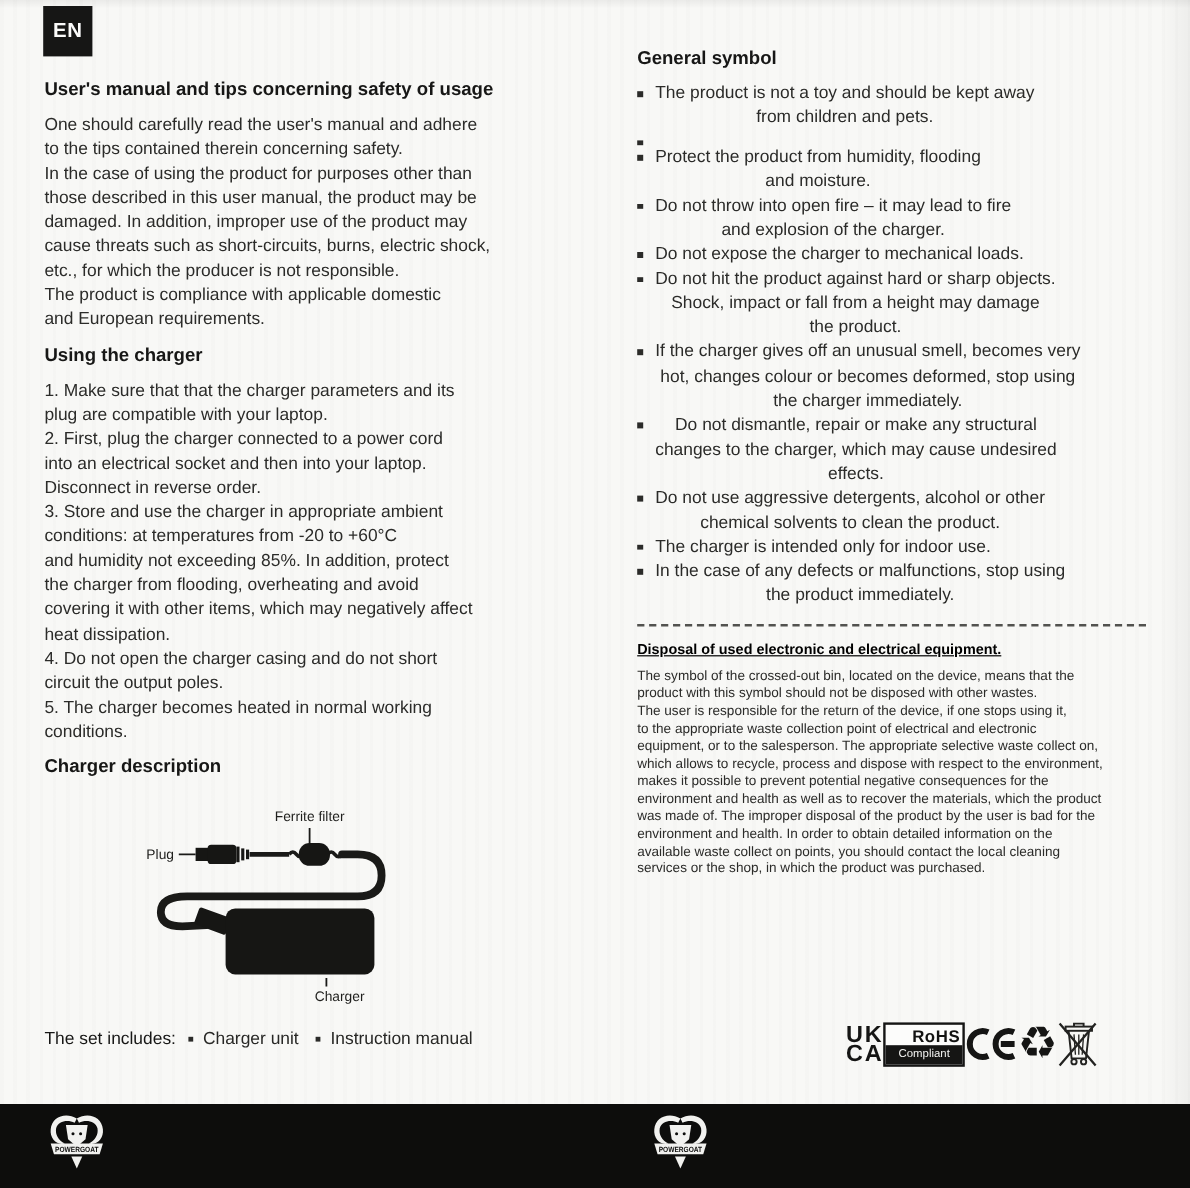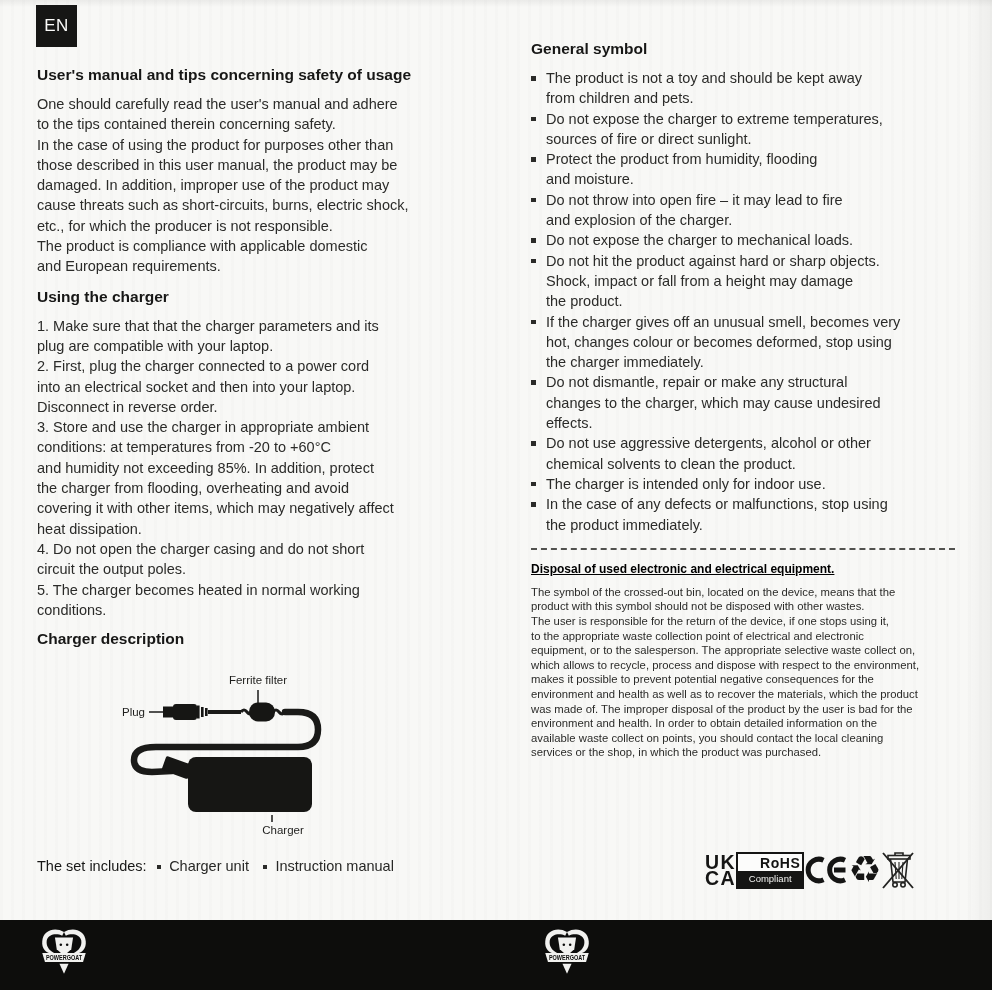--- a/index.html
+++ b/index.html
@@ -10,21 +10,21 @@
   }
   .page::before {
     content:""; position:absolute; inset:0; pointer-events:none;
     background:
       linear-gradient(180deg, rgba(0,0,0,.055), rgba(0,0,0,0) 7px),
       linear-gradient(90deg, rgba(0,0,0,0) 97.4%, rgba(0,0,0,.045)),
       repeating-linear-gradient(90deg, rgba(0,0,0,.01) 0 3px, rgba(0,0,0,0) 3px 11px);
   }
   .en-badge {
     position:absolute; left:36px; top:5px; width:41px; height:42px;
-    background:#161615; color:#fbfbfa; font-size:17px; font-weight:normal;
+    background:#161615; color:#fbfbfa; font-size:17px; font-weight:bold;
     display:flex; align-items:center; justify-content:center; letter-spacing:.5px;
   }
   .col-left  { position:absolute; left:37px;  top:66px; width:436px; }
   .col-right { position:absolute; left:531px; top:40px; width:428px; }
   .h1, .h2 { font-size:15.5px; font-weight:700; color:#171716; margin:0; line-height:17px; }
   .h1 { margin-bottom:11px; }
   .h2 { margin-bottom:11px; }
   .h2.desc { margin-bottom:0; }
   .body {
     font-size:14.5px; line-height:20.3px; margin:0 0 11px;
@@ -38,21 +38,21 @@
   .set-items { display:flex; align-items:baseline; }
   .inc-item { display:flex; align-items:baseline; margin-right:14px; white-space:nowrap; }
   .sq {
     display:inline-block; width:4.5px; height:4.5px; background:#2b2b29;
     margin-right:8px; flex:0 0 auto; position:relative; top:-2px;
   }
   .bullets { list-style:none; margin:0; padding:0; font-size:14.5px; line-height:20.3px; color:#2b2b29; }
   .bullets li { display:flex; }
   .bullets .marker { flex:0 0 15px; padding-top:8px; }
   .bullets .marker i { display:block; width:4.5px; height:4.5px; background:#2b2b29; }
-  .btext { white-space:pre-line; }
+  .btext { white-space:pre-line;text-align:center; }
   .dashed { margin-top:13px; border-top:2px dashed #52524f; height:0; width:424px; }
   .h3 { margin:13px 0 0; font-size:12px; line-height:13px; font-weight:700; color:#000000;text-decoration:underline; }
   .small {
     margin:9px 0 0; font-size:11.3px; line-height:14.6px;
     white-space:pre-line; color:#2b2b29;
   }
   .marks { position:absolute; left:705px; top:847px; height:46px; display:flex; align-items:center; gap:0; }
   .ukca { font-size:19.5px; font-weight:800; line-height:16.5px; letter-spacing:1.5px; color:#151514; }
   .rohs { border:2.5px solid #151514; width:64px; text-align:center; background:#fcfcfb; }
   .rohs-top { font-size:14px; font-weight:800; letter-spacing:.5px; padding:1px 0 0; color:#131312;margin-left:20px; }
@@ -162,22 +162,20 @@
         <span class="marker">
             <i></i>
           </span>
         <span class="btext">The product is not a toy and should be kept away
 from children and pets.</span>
       </li>
         <li>
         <span class="marker">
             <i></i>
           </span>
-        <span class="btext">Do not expose the charger to extreme temperatures,
-sources of fire or direct sunlight.</span>
       </li>
         <li>
         <span class="marker">
             <i></i>
           </span>
         <span class="btext">Protect the product from humidity, flooding
 and moisture.</span>
       </li>
         <li>
         <span class="marker">

